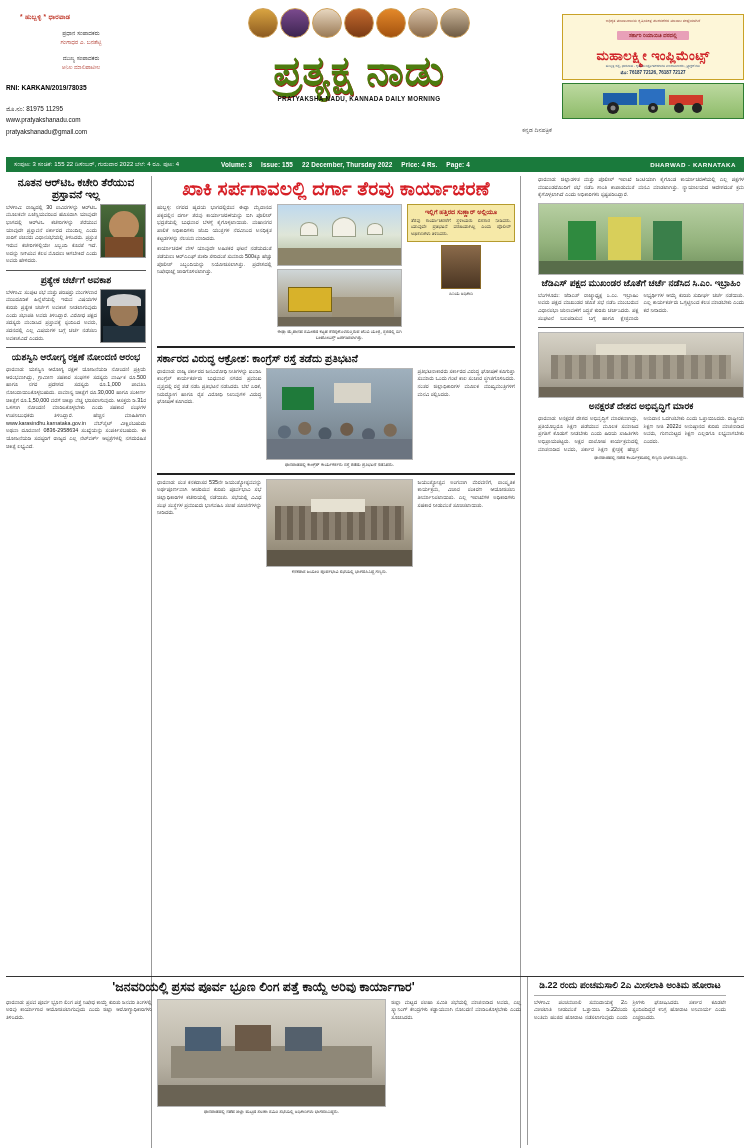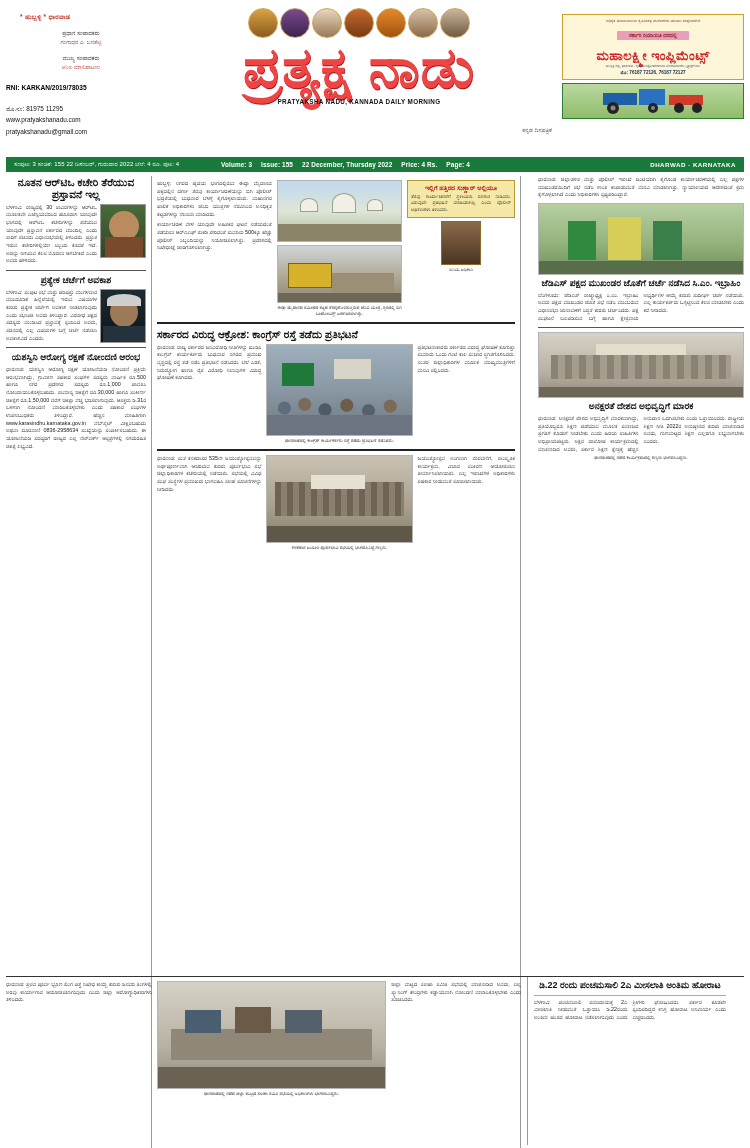--- a/index.html
+++ b/index.html
@@ -15,21 +15,21 @@
   .mh-left { width:150px; padding-top:8px; font-size:6.2px; line-height:1.55; color:#111; }
   .mh-left .bullets { color:#c0392b; font-weight:bold; font-size:6.5px; letter-spacing:.3px; padding-left:14px; }
   .mh-left .role { text-align:center; margin-top:7px; font-size:5.8px; color:#222; }
   .mh-left .nm { text-align:center; color:#b03a2e; font-size:5.8px; }
   .mh-left .rni { margin-top:11px; font-weight:bold; font-size:6.6px; color:#000; letter-spacing:0; }
   .mh-left .contact { margin-top:10px; font-size:6.4px; line-height:1.75; color:#111; }
 
   .mh-center { flex:1; position:relative; text-align:center; }
   .portraits { display:flex; justify-content:center; gap:2px; padding-top:4px; height:36px; }
   .portrait { width:30px; height:30px; border-radius:50%; border:1.2px solid #cfa15a; overflow:hidden; position:relative; }
-  .logo-kn { font-size:56px; font-weight:bold; color:#ef4444; line-height:.97; letter-spacing:1px; margin-top:1px;
+  .logo-kn { font-size:41px; font-weight:bold; color:#4d7c0f; line-height:.97; letter-spacing:1px; margin-top:12px;
              font-family:"Liberation Sans", sans-serif; text-shadow:.5px .5px 0 #a81217; }
   .logo-en { font-size:6.3px; font-weight:bold; color:#111; letter-spacing:.35px; margin-top:3px; }
   .logo-sub { position:absolute; right:10px; bottom:20px; font-size:6px; color:#444; }
 
   .mh-right { width:182px; padding-top:10px; }
   .ad-box { border:1.6px solid #c9a227; background:#fdf6d8; height:66px; position:relative; text-align:center; padding-top:3px; }
   .ad-top { font-size:3.9px; color:#7a1a12; letter-spacing:.1px; }
   .ad-ribbon { display:inline-block; background:#e8a0b8; color:#8b1a1a; font-size:5.3px; font-weight:bold;
                padding:1px 12px; margin-top:2px; border-radius:1px; }
   .ad-title { font-size:13px; font-weight:bold; color:#cf2026; letter-spacing:.4px; margin-top:8px; line-height:1; }
@@ -202,20 +202,21 @@
 
       <div>
         <div class="hl hl-sm">ಯಶಸ್ವಿನಿ ಆರೋಗ್ಯ ರಕ್ಷಣೆ ನೋಂದಣಿ ಆರಂಭ</div>
         <div class="body-txt mt3">ಧಾರವಾಡ: ಯಶಸ್ವಿನಿ ಆರೋಗ್ಯ ರಕ್ಷಣೆ ಯೋಜನೆಯಡಿ ನೋಂದಣಿ ಪ್ರಕ್ರಿಯೆ ಆರಂಭವಾಗಿದ್ದು, ಗ್ರಾಮೀಣ ಸಹಕಾರ ಸಂಘಗಳ ಸದಸ್ಯರು ವಾರ್ಷಿಕ ರೂ.500 ಹಾಗೂ ನಗರ ಪ್ರದೇಶದ ಸದಸ್ಯರು ರೂ.1,000 ಪಾವತಿಸಿ ನೋಂದಾಯಿಸಿಕೊಳ್ಳಬಹುದು. ಸಾಮಾನ್ಯ ಚಿಕಿತ್ಸೆಗೆ ರೂ.30,000 ಹಾಗೂ ಸಂಕೀರ್ಣ ಚಿಕಿತ್ಸೆಗೆ ರೂ.1,50,000 ವರೆಗೆ ಚಿಕಿತ್ಸಾ ವೆಚ್ಚ ಭರಿಸಲಾಗುವುದು. ಆಸಕ್ತರು ಡಿ.31ರ ಒಳಗಾಗಿ ನೋಂದಣಿ ಮಾಡಿಸಿಕೊಳ್ಳಬೇಕು ಎಂದು ಸಹಕಾರ ಸಂಘಗಳ ಉಪನಿಬಂಧಕರು ತಿಳಿಸಿದ್ದಾರೆ. ಹೆಚ್ಚಿನ ಮಾಹಿತಿಗಾಗಿ www.karasindhu.karnataka.gov.in ವೆಬ್‌ಸೈಟ್ ವೀಕ್ಷಿಸಬಹುದು ಅಥವಾ ದೂರವಾಣಿ 0836-2958634 ಸಂಖ್ಯೆಯನ್ನು ಸಂಪರ್ಕಿಸಬಹುದು. ಈ ಯೋಜನೆಯಡಿ ಸದಸ್ಯರಿಗೆ ರಾಜ್ಯದ ಎಲ್ಲ ನೆಟ್‌ವರ್ಕ್ ಆಸ್ಪತ್ರೆಗಳಲ್ಲಿ ನಗದುರಹಿತ ಚಿಕಿತ್ಸೆ ಲಭ್ಯವಿದೆ.</div>
       </div>
     </div>
 
     <div class="col c-mid">
 
       <div>
+        <div class="bigred mt2">ಖಾಕಿ ಸರ್ಪಗಾವಲಲ್ಲಿ ದರ್ಗಾ ತೆರವು ಕಾರ್ಯಾಚರಣೆ</div>
 
         <div class="flex mt4" style="gap:5px;">
           <div style="width:33%;">
             <div class="body-txt">ಹುಬ್ಬಳ್ಳಿ: ನಗರದ ಹೃದಯ ಭಾಗದಲ್ಲಿರುವ ಈದ್ಗಾ ಮೈದಾನದ ಪಕ್ಕದಲ್ಲಿನ ದರ್ಗಾ ತೆರವು ಕಾರ್ಯಾಚರಣೆಯನ್ನು ಬಿಗಿ ಪೊಲೀಸ್ ಭದ್ರತೆಯಲ್ಲಿ ಬುಧವಾರ ಬೆಳಗ್ಗೆ ಕೈಗೊಳ್ಳಲಾಯಿತು. ಮಹಾನಗರ ಪಾಲಿಕೆ ಅಧಿಕಾರಿಗಳು ಜೆಸಿಬಿ ಯಂತ್ರಗಳ ನೆರವಿನಿಂದ ಅನಧಿಕೃತ ಕಟ್ಟಡಗಳನ್ನು ನೆಲಸಮ ಮಾಡಿದರು.</div>
             <div class="body-txt mt3">ಕಾರ್ಯಾಚರಣೆ ವೇಳೆ ಯಾವುದೇ ಅಹಿತಕರ ಘಟನೆ ನಡೆಯದಂತೆ ತಡೆಯಲು ಆರ್‌ಎಎಫ್ ತುಕಡಿ ಸೇರಿದಂತೆ ಸುಮಾರು 500ಕ್ಕೂ ಹೆಚ್ಚು ಪೊಲೀಸ್ ಸಿಬ್ಬಂದಿಯನ್ನು ನಿಯೋಜಿಸಲಾಗಿತ್ತು. ಪ್ರದೇಶದಲ್ಲಿ ನಿಷೇಧಾಜ್ಞೆ ಜಾರಿಗೊಳಿಸಲಾಗಿತ್ತು.</div>
           </div>
 
           <div style="width:36%;">
             <div class="photo ph-dome" style="height:62px;">
               <div class="dome" style="left:18%;top:28%;width:18px;height:14px;border-radius:50% 50% 0 0;"></div>
@@ -313,20 +314,21 @@
       <div class="body-txt mt3 twocol">ಧಾರವಾಡ: ಅನಕ್ಷರತೆ ದೇಶದ ಅಭಿವೃದ್ಧಿಗೆ ಮಾರಕವಾಗಿದ್ದು, ಪ್ರತಿಯೊಬ್ಬರೂ ಶಿಕ್ಷಣ ಪಡೆಯುವ ಮೂಲಕ ಸಮಾಜದ ಪ್ರಗತಿಗೆ ಕೊಡುಗೆ ನೀಡಬೇಕು ಎಂದು ಹಿರಿಯ ಸಾಹಿತಿಗಳು ಅಭಿಪ್ರಾಯಪಟ್ಟರು. ಅಕ್ಷರ ದಾಸೋಹ ಕಾರ್ಯಕ್ರಮದಲ್ಲಿ ಮಾತನಾಡಿದ ಅವರು, ಸರ್ಕಾರ ಶಿಕ್ಷಣ ಕ್ಷೇತ್ರಕ್ಕೆ ಹೆಚ್ಚಿನ ಅನುದಾನ ಒದಗಿಸಬೇಕು ಎಂದು ಒತ್ತಾಯಿಸಿದರು. ರಾಷ್ಟ್ರೀಯ ಶಿಕ್ಷಣ ನೀತಿ 2022ರ ಅನುಷ್ಠಾನದ ಕುರಿತು ಮಾತನಾಡಿದ ಅವರು, ಗುಣಮಟ್ಟದ ಶಿಕ್ಷಣ ಎಲ್ಲರಿಗೂ ಲಭ್ಯವಾಗಬೇಕು ಎಂದರು.</div>
       <div class="cap">ಧಾರವಾಡದಲ್ಲಿ ನಡೆದ ಕಾರ್ಯಕ್ರಮದಲ್ಲಿ ಗಣ್ಯರು ಭಾಗವಹಿಸಿದ್ದರು.</div>
     </div>
   </div>
 
   <div style="position:absolute;left:6px;right:6px;bottom:4px;height:168px;">
     <div style="border-top:1.2px solid #333;"></div>
     <div class="flex" style="gap:6px;height:100%;">
 
       <div style="width:522px;padding-right:6px;border-right:.7px solid #999;">
+        <div class="hl hl-lg mt3">'ಜನವರಿಯಲ್ಲಿ ಪ್ರಸವ ಪೂರ್ವ ಭ್ರೂಣ ಲಿಂಗ ಪತ್ತೆ ಕಾಯ್ದೆ ಅರಿವು ಕಾರ್ಯಾಗಾರ'</div>
         <div class="flex mt4" style="gap:5px;">
           <div style="width:146px;">
             <div class="body-txt">ಧಾರವಾಡ: ಪ್ರಸವ ಪೂರ್ವ ಭ್ರೂಣ ಲಿಂಗ ಪತ್ತೆ ನಿಷೇಧ ಕಾಯ್ದೆ ಕುರಿತು ಜನವರಿ ತಿಂಗಳಲ್ಲಿ ಅರಿವು ಕಾರ್ಯಾಗಾರ ಆಯೋಜಿಸಲಾಗುವುದು ಎಂದು ಜಿಲ್ಲಾ ಆರೋಗ್ಯಾಧಿಕಾರಿಗಳು ತಿಳಿಸಿದರು.</div>
           </div>
           <div style="width:230px;">
             <div class="photo ph-room" style="height:108px;">
               <div style="position:absolute;left:6%;top:44%;width:88%;height:30%;background:#8f8878;"></div>
               <div style="position:absolute;left:12%;top:26%;width:16%;height:22%;background:#4a5e72;"></div>
               <div style="position:absolute;left:34%;top:24%;width:16%;height:24%;background:#6c5a48;"></div>
               <div style="position:absolute;left:56%;top:26%;width:16%;height:22%;background:#54606c;"></div>

